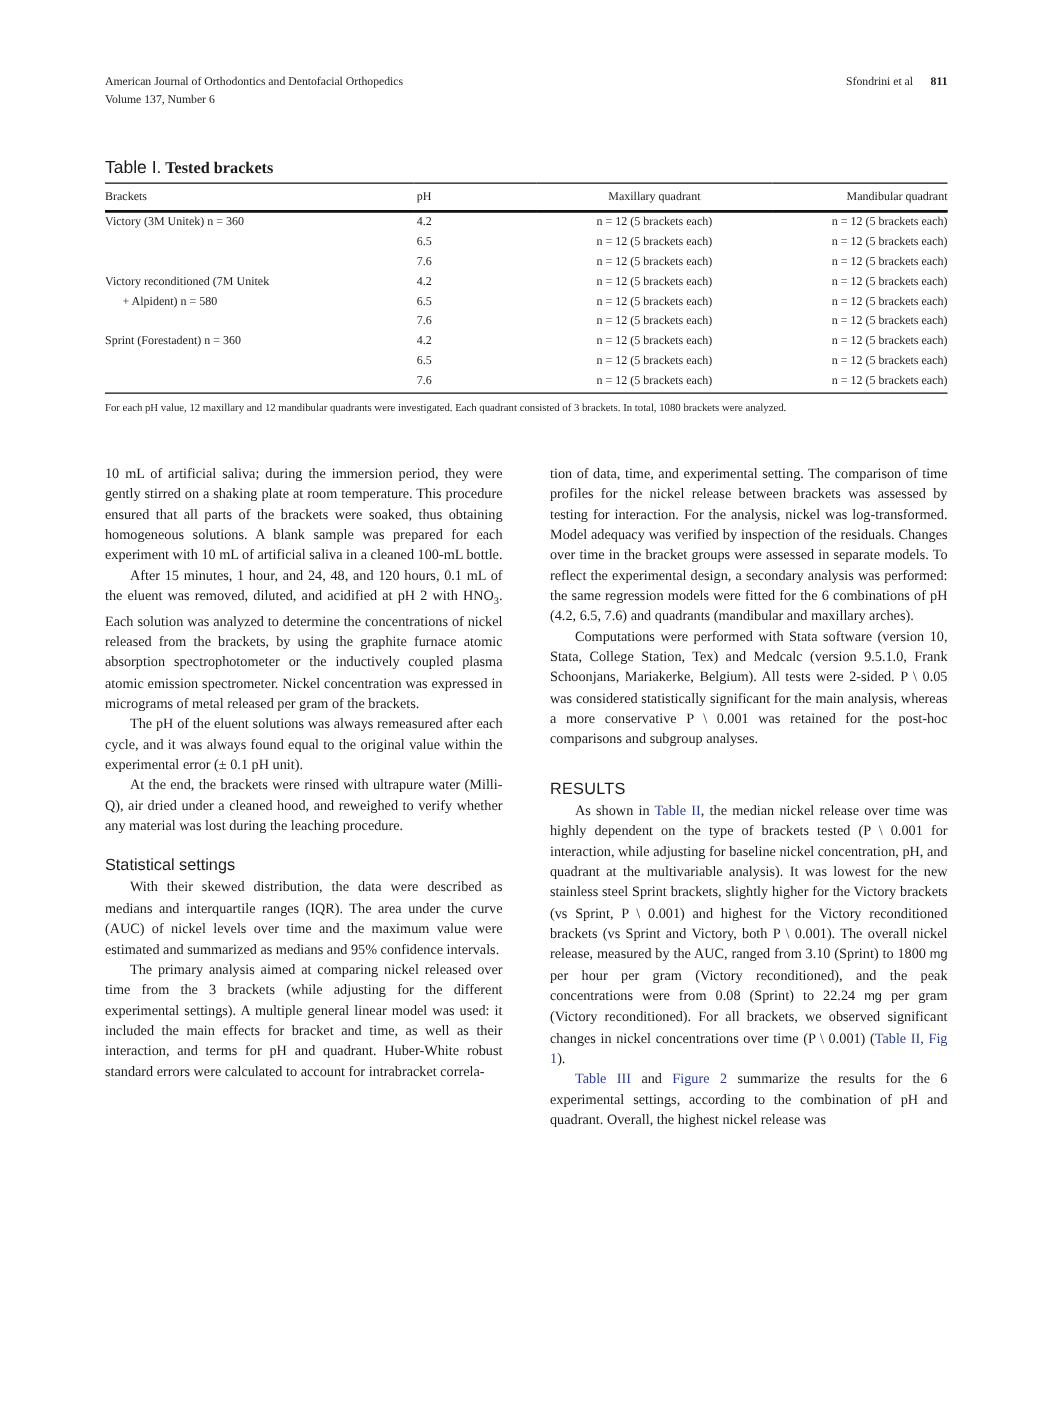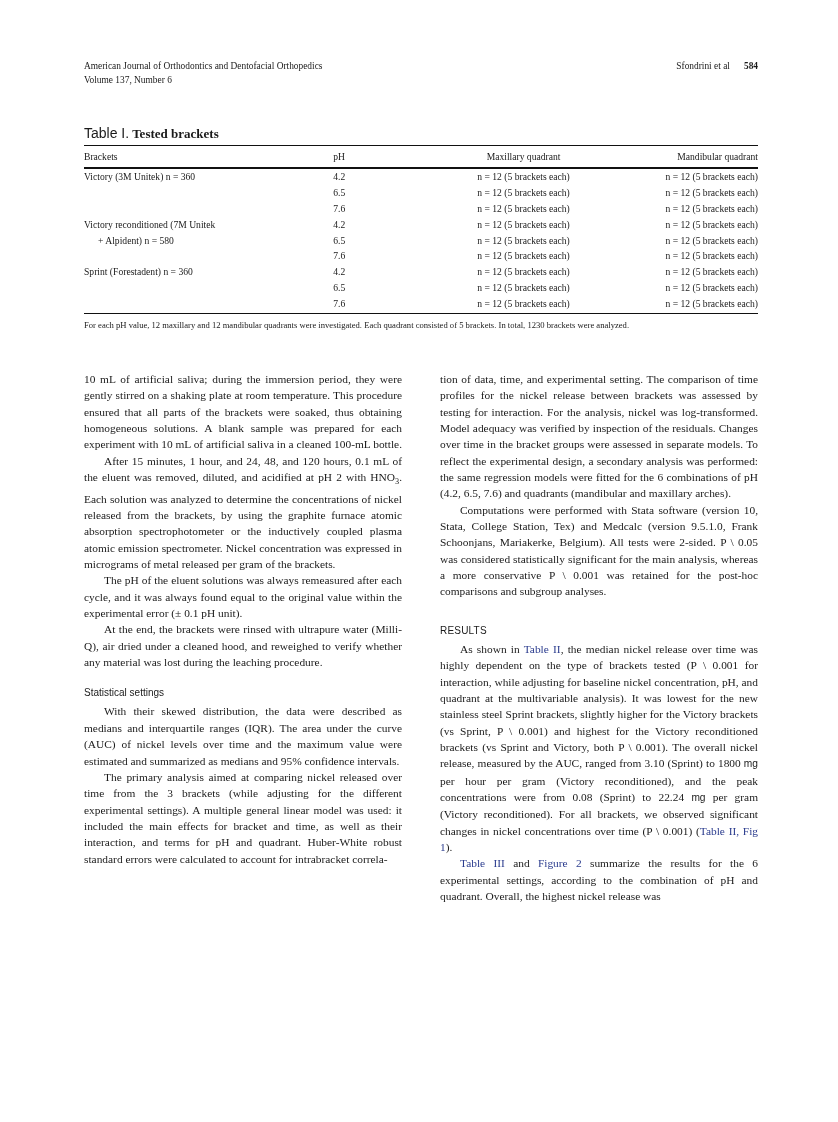--- a/index.html
+++ b/index.html
@@ -122,21 +122,21 @@
   }
   .col p {
     margin: 0;
     text-indent: 20px;
   }
   .col p.noindent { text-indent: 0; }
   .col p.last-line-left { text-align-last: left; }
   h3.section {
     font-family: "Liberation Sans", "DejaVu Sans", sans-serif;
     font-weight: normal;
-    font-size: 10px;
+    font-size: 13px;
     line-height: 14px;
     margin: 16px 0 3px 0;
     text-align: left;
     color: #1a1a1a;
   }
   h3.results {
     margin-top: 24px;
     margin-bottom: 3px;
     letter-spacing: 0.2px;
   }
@@ -152,21 +152,21 @@
 </style>
 </head>
 <body>
 
 <div class="page">
 
   <div class="running-head">
     <div class="rh-row">
       <span class="rh-left">American Journal of Orthodontics and Dentofacial Orthopedics</span>
       <span class="rh-right">
-        <span class="rh-authors">Sfondrini et al</span><span class="rh-page">584</span>
+        <span class="rh-authors">Sfondrini et al</span><span class="rh-page">811</span>
       </span>
     </div>
     <div class="rh-volume">Volume 137, Number 6</div>
   </div>
 
   <div class="table-block">
     <div class="table-caption">
       <span class="tbl-label">Table I.</span><span class="tbl-title">Tested brackets</span>
     </div>
 
@@ -231,21 +231,21 @@
           <tr class="last-row">
             <td class="col-brackets"></td>
             <td class="col-ph">7.6</td>
             <td class="col-max">n = 12 (5 brackets each)</td>
             <td class="col-man">n = 12 (5 brackets each)</td>
           </tr>
         </tbody>
     </table>
 
     <div class="tbl-bottom-rule"></div>
-    <div class="table-note">For each pH value, 12 maxillary and 12 mandibular quadrants were investigated. Each quadrant consisted of 5 brackets. In total, 1230 brackets were analyzed.</div>
+    <div class="table-note">For each pH value, 12 maxillary and 12 mandibular quadrants were investigated. Each quadrant consisted of 3 brackets. In total, 1080 brackets were analyzed.</div>
   </div>
 
   <div class="columns">
 
     <div class="col">
       <p class="noindent"><span>10 mL of artificial saliva; during the immersion period, they were gently stirred on a shaking plate at room temperature. This procedure ensured that all parts of the brackets were soaked, thus obtaining homogeneous solutions. A blank sample was prepared for each experiment with 10 mL of artificial saliva in a cleaned 100-mL bottle.</span></p>
       <p><span>After 15 minutes, 1 hour, and 24, 48, and 120 hours, 0.1 mL of the eluent was removed, diluted, and acidified at pH 2 with HNO</span><sub>3</sub><span>. Each solution was analyzed to determine the concentrations of nickel released from the brackets, by using the graphite furnace atomic absorption spectrophotometer or the inductively coupled plasma atomic emission spectrometer. Nickel concentration was expressed in micrograms of metal released per gram of the brackets.</span></p>
       <p>The pH of the eluent solutions was always remeasured after each cycle, and it was always found equal to the original value within the experimental error (± 0.1 pH unit).</p>
       <p>At the end, the brackets were rinsed with ultrapure water (Milli-Q), air dried under a cleaned hood, and reweighed to verify whether any material was lost during the leaching procedure.</p>
 

